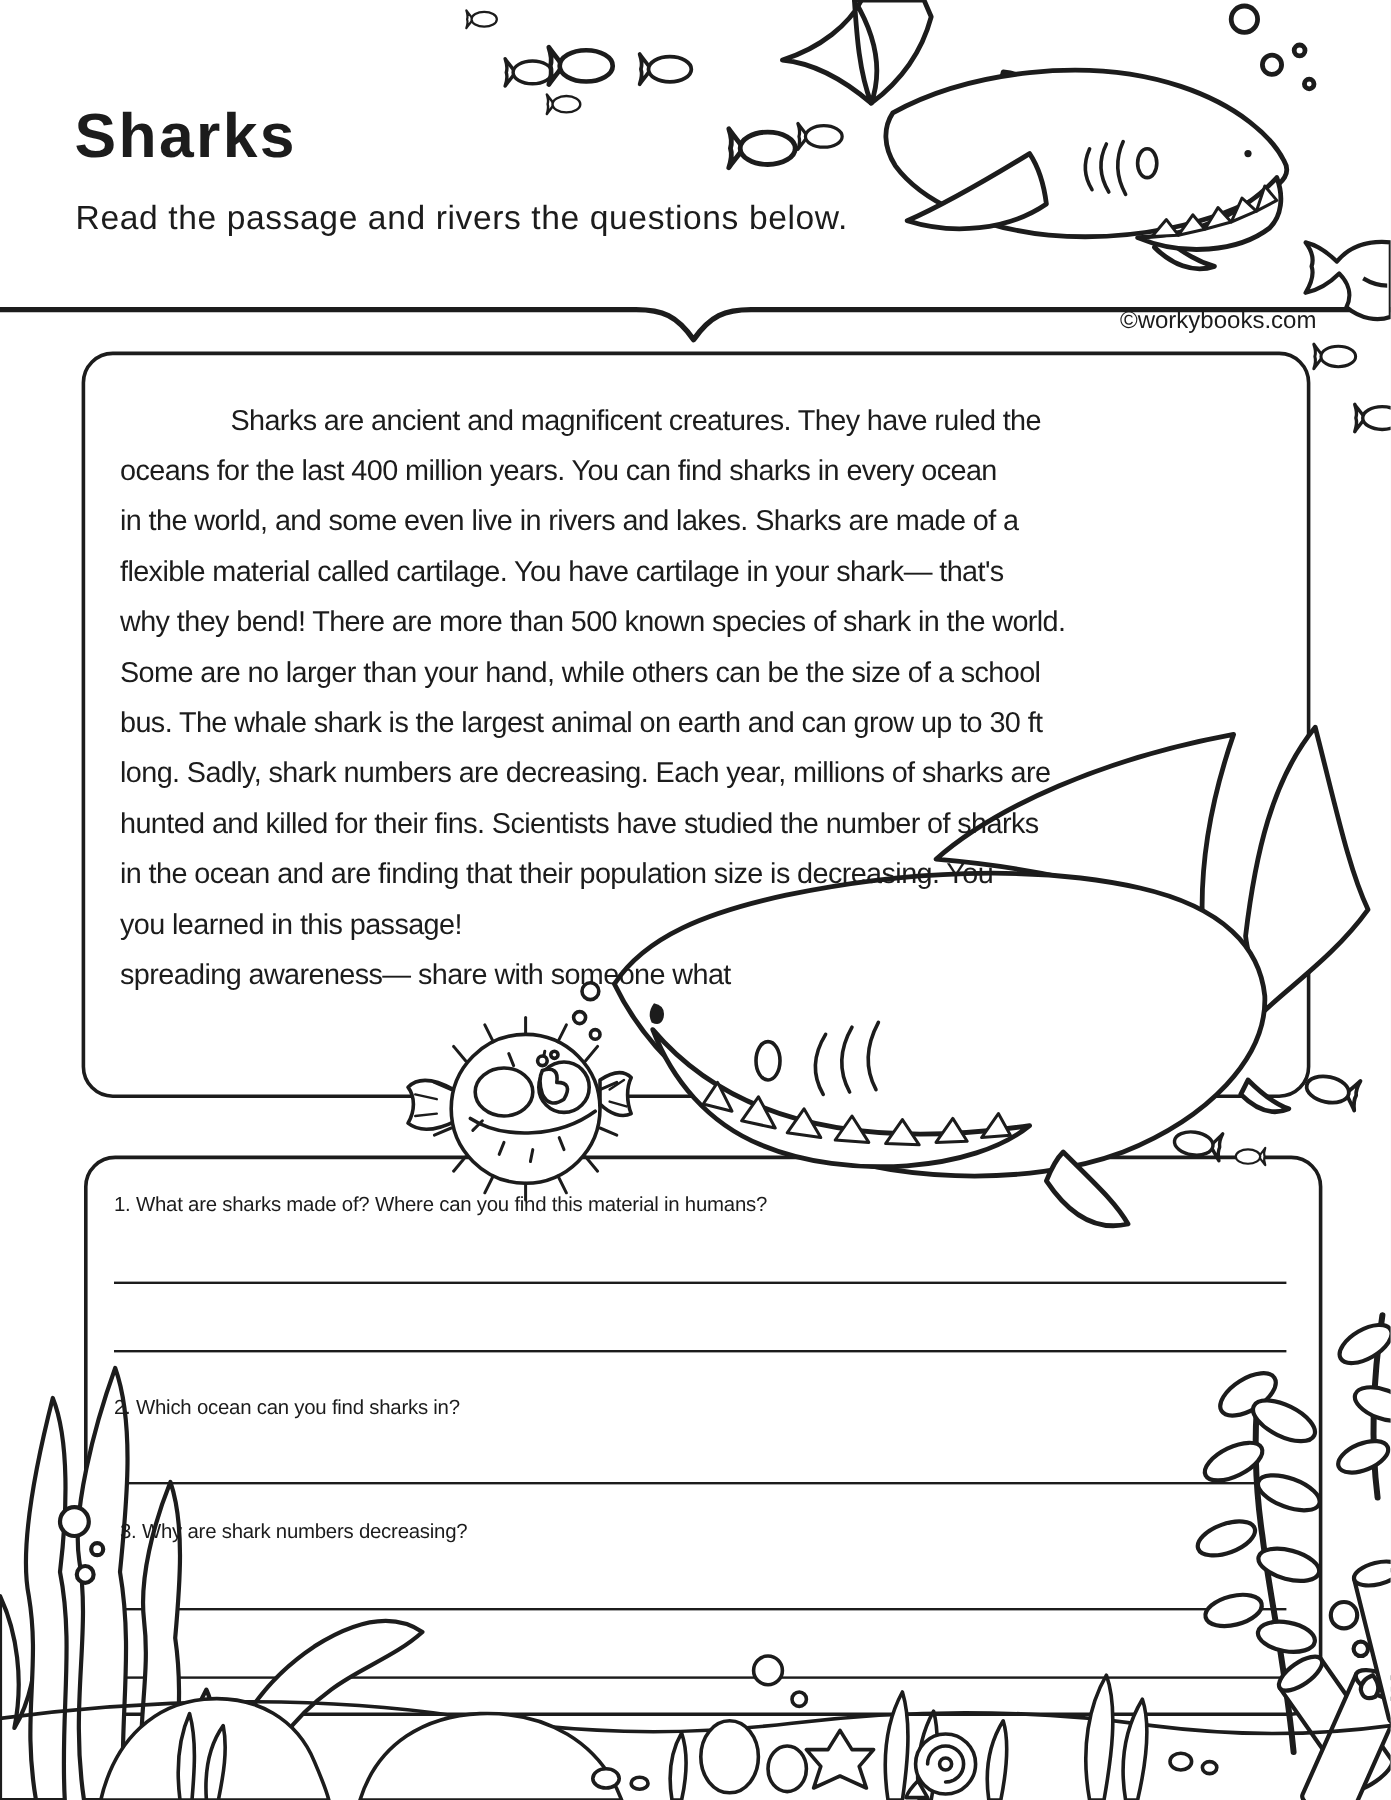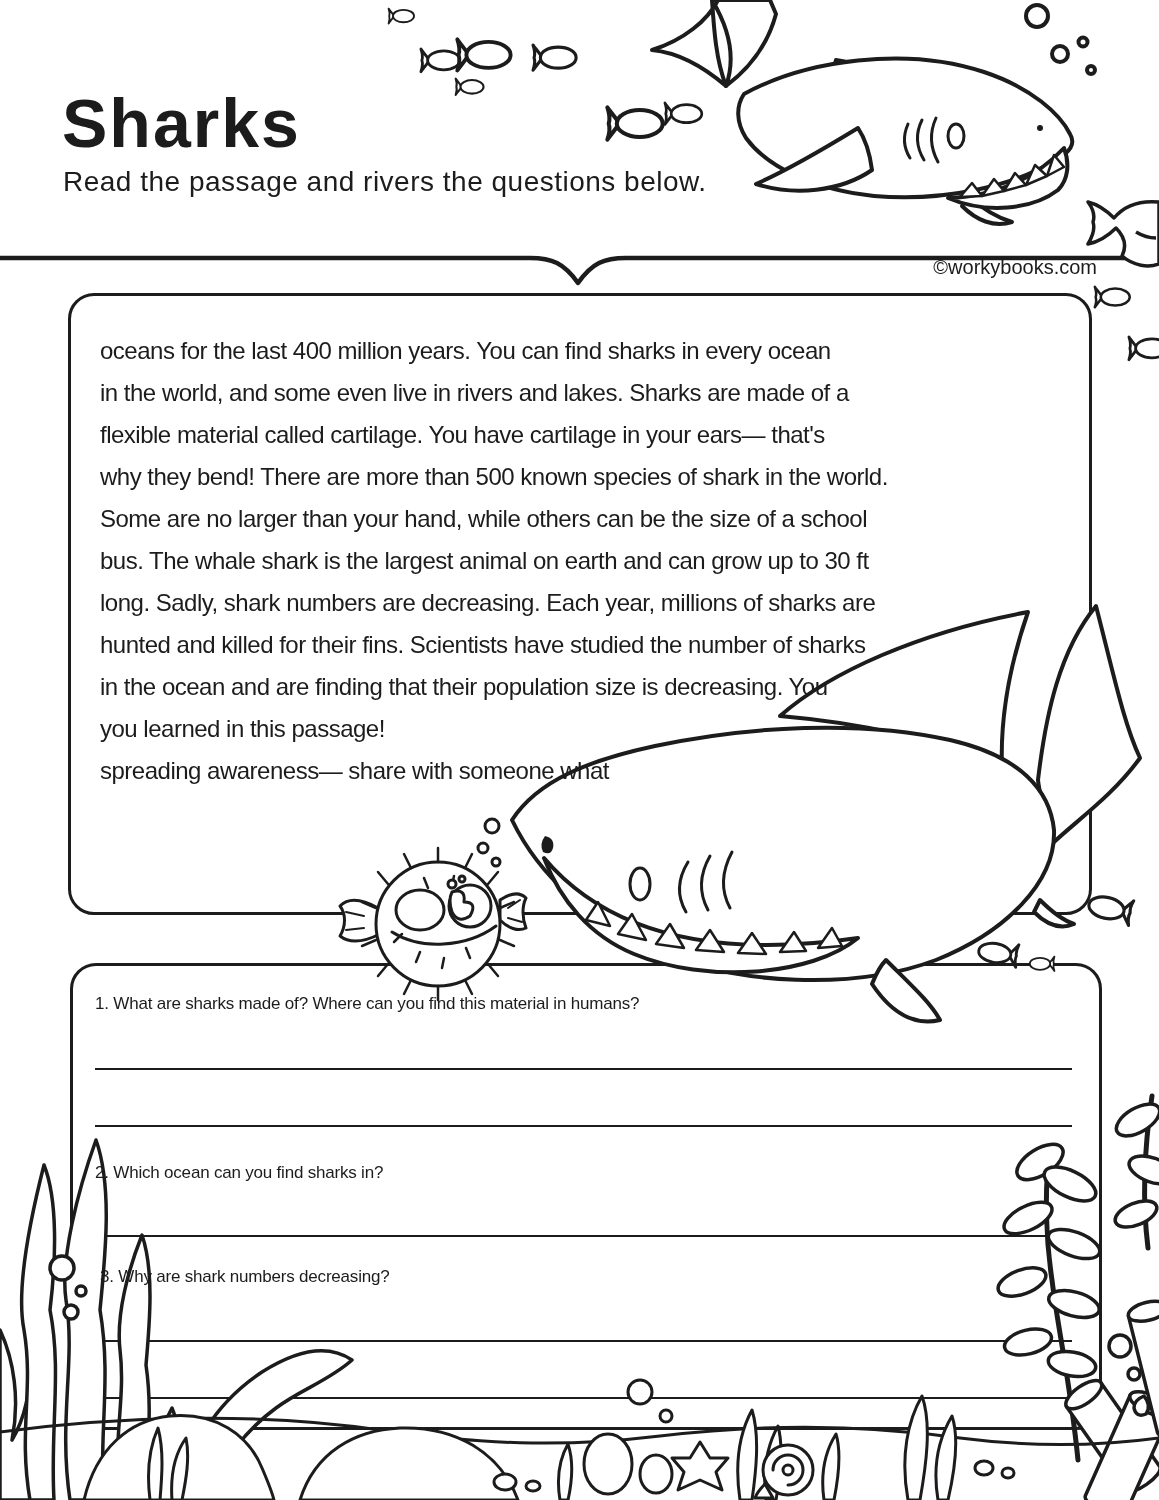--- a/index.html
+++ b/index.html
@@ -7,21 +7,21 @@
   .page {
     position:relative; width:1159px; height:1500px; margin:0 auto;
     background:#ffffff; overflow:hidden; color:#1c1c1c;
   }
   svg { position:absolute; pointer-events:none; }
   .z-box   { z-index:1; }
   .z-deco  { z-index:2; }
   .z-text  { z-index:3; position:absolute; }
 
   .title {
-    left:62px; top:84px; font-size:68px; font-weight:900; letter-spacing:2px;
+    left:62px; top:84px; font-size:52px; font-weight:900; letter-spacing:2px;
   }
   .subtitle { left:63px; top:166px; font-size:28px; letter-spacing:.5px; }
   .credit   { right:62px; top:225px; font-size:20px;margin-top:31px; }
 
   .passage-box {
     position:absolute; left:68px; top:293px; width:1024px; height:622px;
     border:3.5px solid #1c1c1c; border-radius:26px; background:#fff;
   }
   .passage-text { left:100px; top:330px; width:980px; }
   .passage-line {
@@ -110,23 +110,24 @@
 
     <g fill="#fff" stroke="#1c1c1c" stroke-width="3.5" stroke-linejoin="round">
       <path d="M1159,202 C1138,200 1124,206 1114,218 C1104,208 1096,204 1088,202 C1094,210 1095,216 1093,222 C1095,228 1094,234 1088,244 C1098,242 1108,236 1116,228 C1124,236 1127,246 1122,256 C1134,266 1148,268 1159,264 Z"></path>
       <path d="M1136,232 q10,6 20,6" fill="none"></path>
     </g>
     <use href="#fishShape" transform="translate(1094,286) scale(0.85)"></use>
     <use href="#fishShape" transform="translate(1128,336) scale(0.95)"></use>
   </svg>
 
   <div class="z-text passage-text">
+    <div class="passage-line indent">Sharks are ancient and magnificent creatures. They have ruled the</div>
     <div class="passage-line">oceans for the last 400 million years. You can find sharks in every ocean</div>
     <div class="passage-line">in the world, and some even live in rivers and lakes. Sharks are made of a</div>
-    <div class="passage-line">flexible material called cartilage. You have cartilage in your ears— that's</div>
+    <div class="passage-line">flexible material called cartilage. You have cartilage in your shark— that's</div>
     <div class="passage-line">why they bend! There are more than 500 known species of shark in the world.</div>
     <div class="passage-line">Some are no larger than your hand, while others can be the size of a school</div>
     <div class="passage-line">bus. The whale shark is the largest animal on earth and can grow up to 30 ft</div>
     <div class="passage-line">long. Sadly, shark numbers are decreasing. Each year, millions of sharks are</div>
     <div class="passage-line">hunted and killed for their fins. Scientists have studied the number of sharks</div>
     <div class="passage-line">in the ocean and are finding that their population size is decreasing. You</div>
     <div class="passage-line">you learned in this passage!</div>
     <div class="passage-line">spreading awareness— share with someone what</div>
   </div>
 

